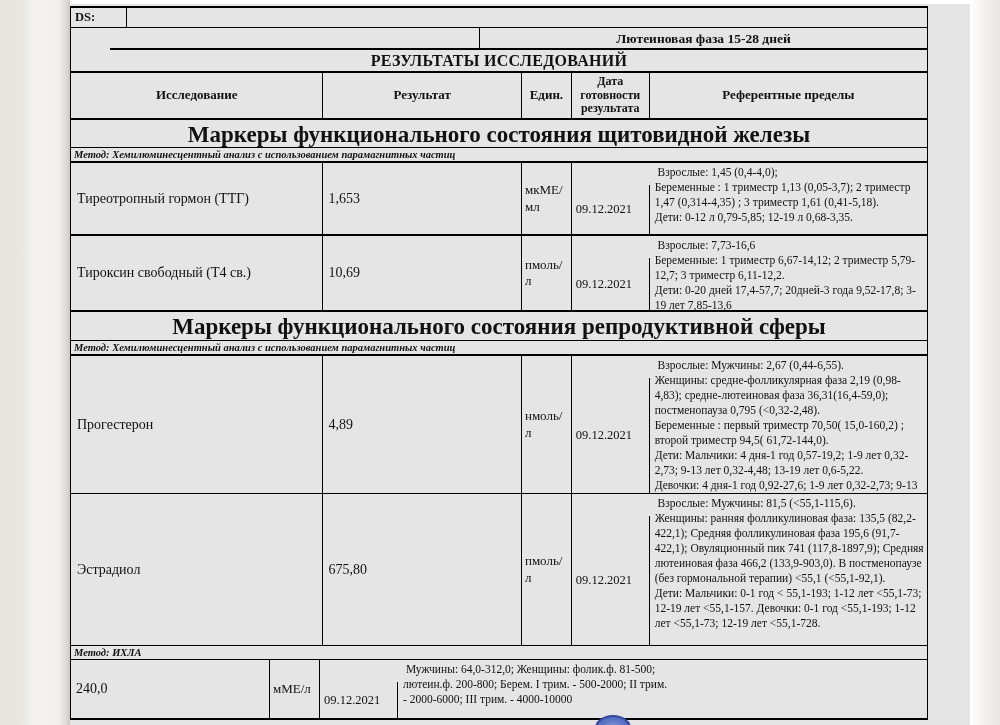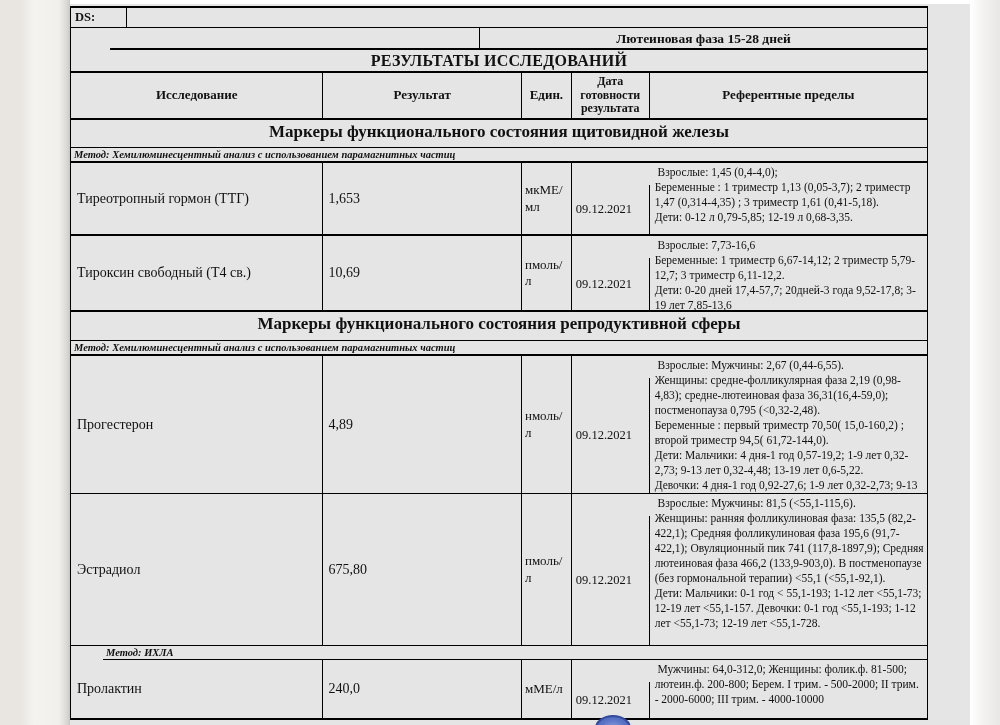--- a/index.html
+++ b/index.html
@@ -24,24 +24,24 @@
   .grid { display:flex; }
   .c1 { width:253px; } .c2 { width:199px; } .c3 { width:50px; } .c4 { width:78px; } .c5 { width:278px; }
   .cell { border-right:1px solid #000; }
   .cell:last-child { border-right:none; }
 
   .header-row { height:47px; border-bottom:2px solid #000; }
   .header-row .cell { display:flex; align-items:center; justify-content:center; text-align:center;
     font-weight:bold; font-size:13px; line-height:1.15; }
   .header-row .c4 { font-size:12px; }
 
-  .sec-title { height:28px; border-bottom:1px solid #000; text-align:center; font-weight:bold; font-size:17px; padding-top:2px; }
+  .sec-title { height:28px; border-bottom:1px solid #000; text-align:center; font-weight:bold; font-size:23px; padding-top:2px; }
   .sec-title.h29 { height:29px; }
   .method-row { border-bottom:2px solid #000; font-weight:bold; font-style:italic; font-size:10.5px; padding:1px 0 1px 3px; }
-  .method-row.thin { border-bottom-width:1px;margin-left:32px; }
+  .method-row.thin { border-bottom-width:1px; }
 
   .data-row { border-bottom:1px solid #000; overflow:hidden; }
   .data-row.thick { border-bottom-width:2px; }
   .data-row.last { border-bottom:2px solid #000; }
   .name-cell { display:flex; align-items:center; font-size:14px; padding-left:6px; }
   .result-cell { display:flex; align-items:center; font-size:14px; padding-left:5px; }
   .unit-cell { display:flex; align-items:center; font-size:13px; padding-left:3px; white-space:pre-line; line-height:1.25; }
   .date-cell { display:flex; align-items:center; font-size:12.5px; padding-left:4px;margin-top:22px; }
   .ref-cell { font-size:11.5px; line-height:15px; padding:2px 3px 2px 5px; white-space:pre-line; overflow:hidden; }
 
@@ -129,21 +129,20 @@
 л</div>
         <div class="cell c4 date-cell">09.12.2021</div>
         <div class="cell c5 ref-cell">&nbsp;Взрослые: Мужчины: 81,5 (&lt;55,1-115,6).
 Женщины: ранняя фолликулиновая фаза: 135,5 (82,2-422,1); Средняя фолликулиновая фаза 195,6 (91,7-422,1); Овуляционный пик 741 (117,8-1897,9); Средняя лютеиновая фаза 466,2 (133,9-903,0). В постменопаузе (без гормональной терапии) &lt;55,1 (&lt;55,1-92,1).
 Дети: Мальчики: 0-1 год &lt; 55,1-193; 1-12 лет &lt;55,1-73; 12-19 лет &lt;55,1-157. Девочки: 0-1 год &lt;55,1-193; 1-12 лет &lt;55,1-73; 12-19 лет &lt;55,1-728.</div>
       </div>
 
       <div class="method-row thin">Метод: ИХЛА</div>
 
       <div class="grid data-row last h-prol">
-        <div class="cell c1 name-cell">Пролактин</div>
         <div class="cell c2 result-cell">240,0</div>
         <div class="cell c3 unit-cell">мМЕ/л</div>
         <div class="cell c4 date-cell">09.12.2021</div>
         <div class="cell c5 ref-cell">&nbsp;Мужчины: 64,0-312,0; Женщины: фолик.ф. 81-500; лютеин.ф. 200-800; Берем. I трим. - 500-2000; II трим. - 2000-6000; III трим. - 4000-10000</div>
       </div>
 
     </div>
 
     <div class="stamp"></div>
   </div>

